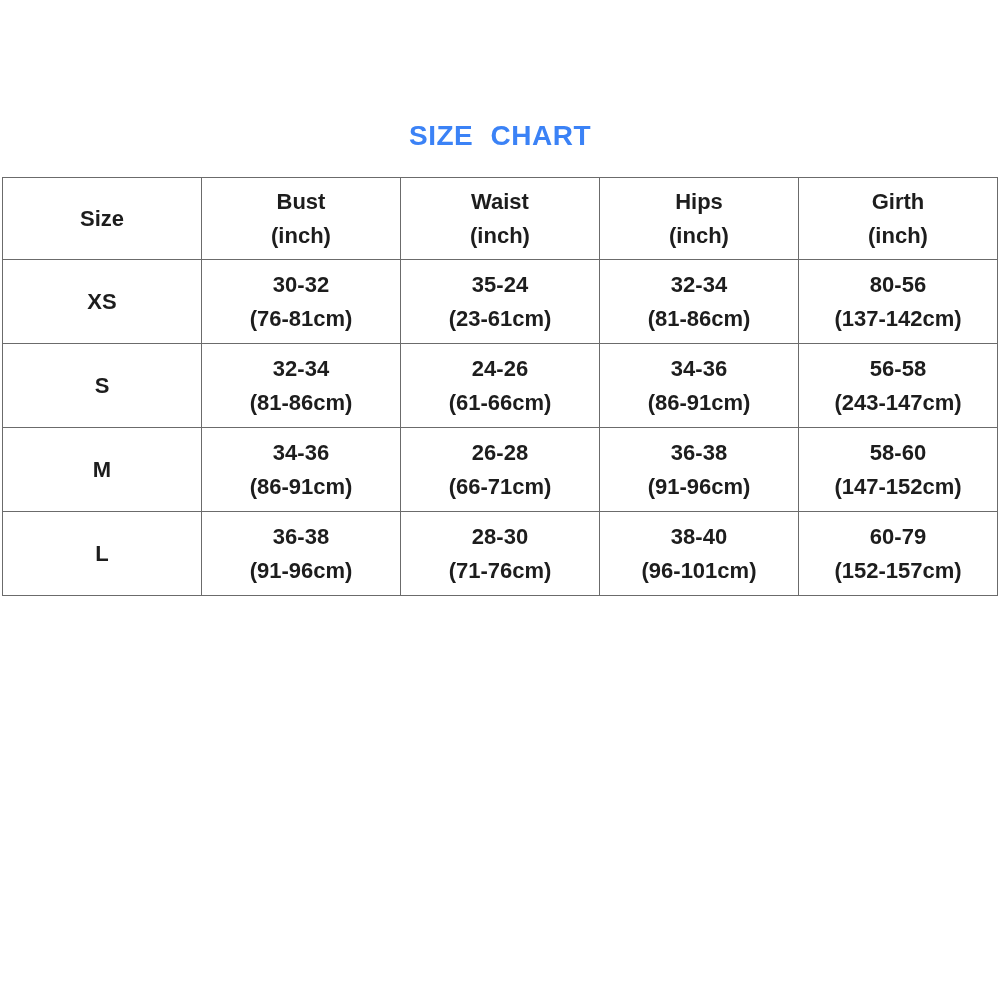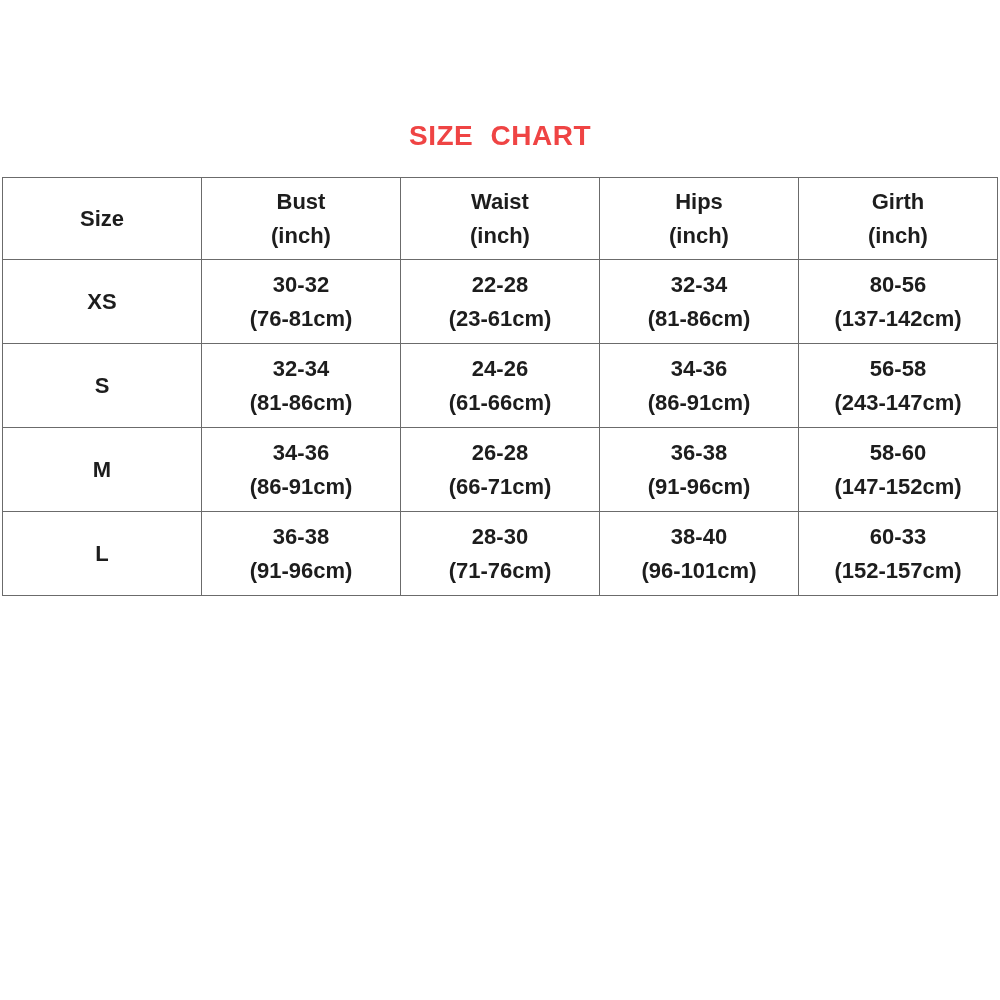--- a/index.html
+++ b/index.html
@@ -10,21 +10,21 @@
     color: #1d1d1d;
   }
   .title {
     margin: 0;
     padding-top: 120px;
     text-align: center;
     font-size: 28px;
     font-weight: 700;
     letter-spacing: 0.5px;
     word-spacing: 9px;
-    color: #ef4444;
+    color: #3b82f6;
   }
   table.size-table {
     margin: 25px 0 0 2px;
     width: 996px;
     border-collapse: collapse;
     table-layout: fixed;
   }
   th, td {
     border: 1.5px solid #6b6b6b;
     text-align: center;
@@ -76,21 +76,21 @@
       </tr>
     </thead>
     <tbody>
       <tr>
         <td>XS</td>
         <td>
           <div class="v">30-32</div>
           <div class="v">(76-81cm)</div>
         </td>
         <td>
-          <div class="v">22-28</div>
+          <div class="v">35-24</div>
           <div class="v">(23-61cm)</div>
         </td>
         <td>
           <div class="v">32-34</div>
           <div class="v">(81-86cm)</div>
         </td>
         <td>
           <div class="v">80-56</div>
           <div class="v">(137-142cm)</div>
         </td>
@@ -141,19 +141,19 @@
         </td>
         <td>
           <div class="v">28-30</div>
           <div class="v">(71-76cm)</div>
         </td>
         <td>
           <div class="v">38-40</div>
           <div class="v">(96-101cm)</div>
         </td>
         <td>
-          <div class="v">60-33</div>
+          <div class="v">60-79</div>
           <div class="v">(152-157cm)</div>
         </td>
       </tr>
     </tbody>
   </table>
 </div>
 
 </body></html>

